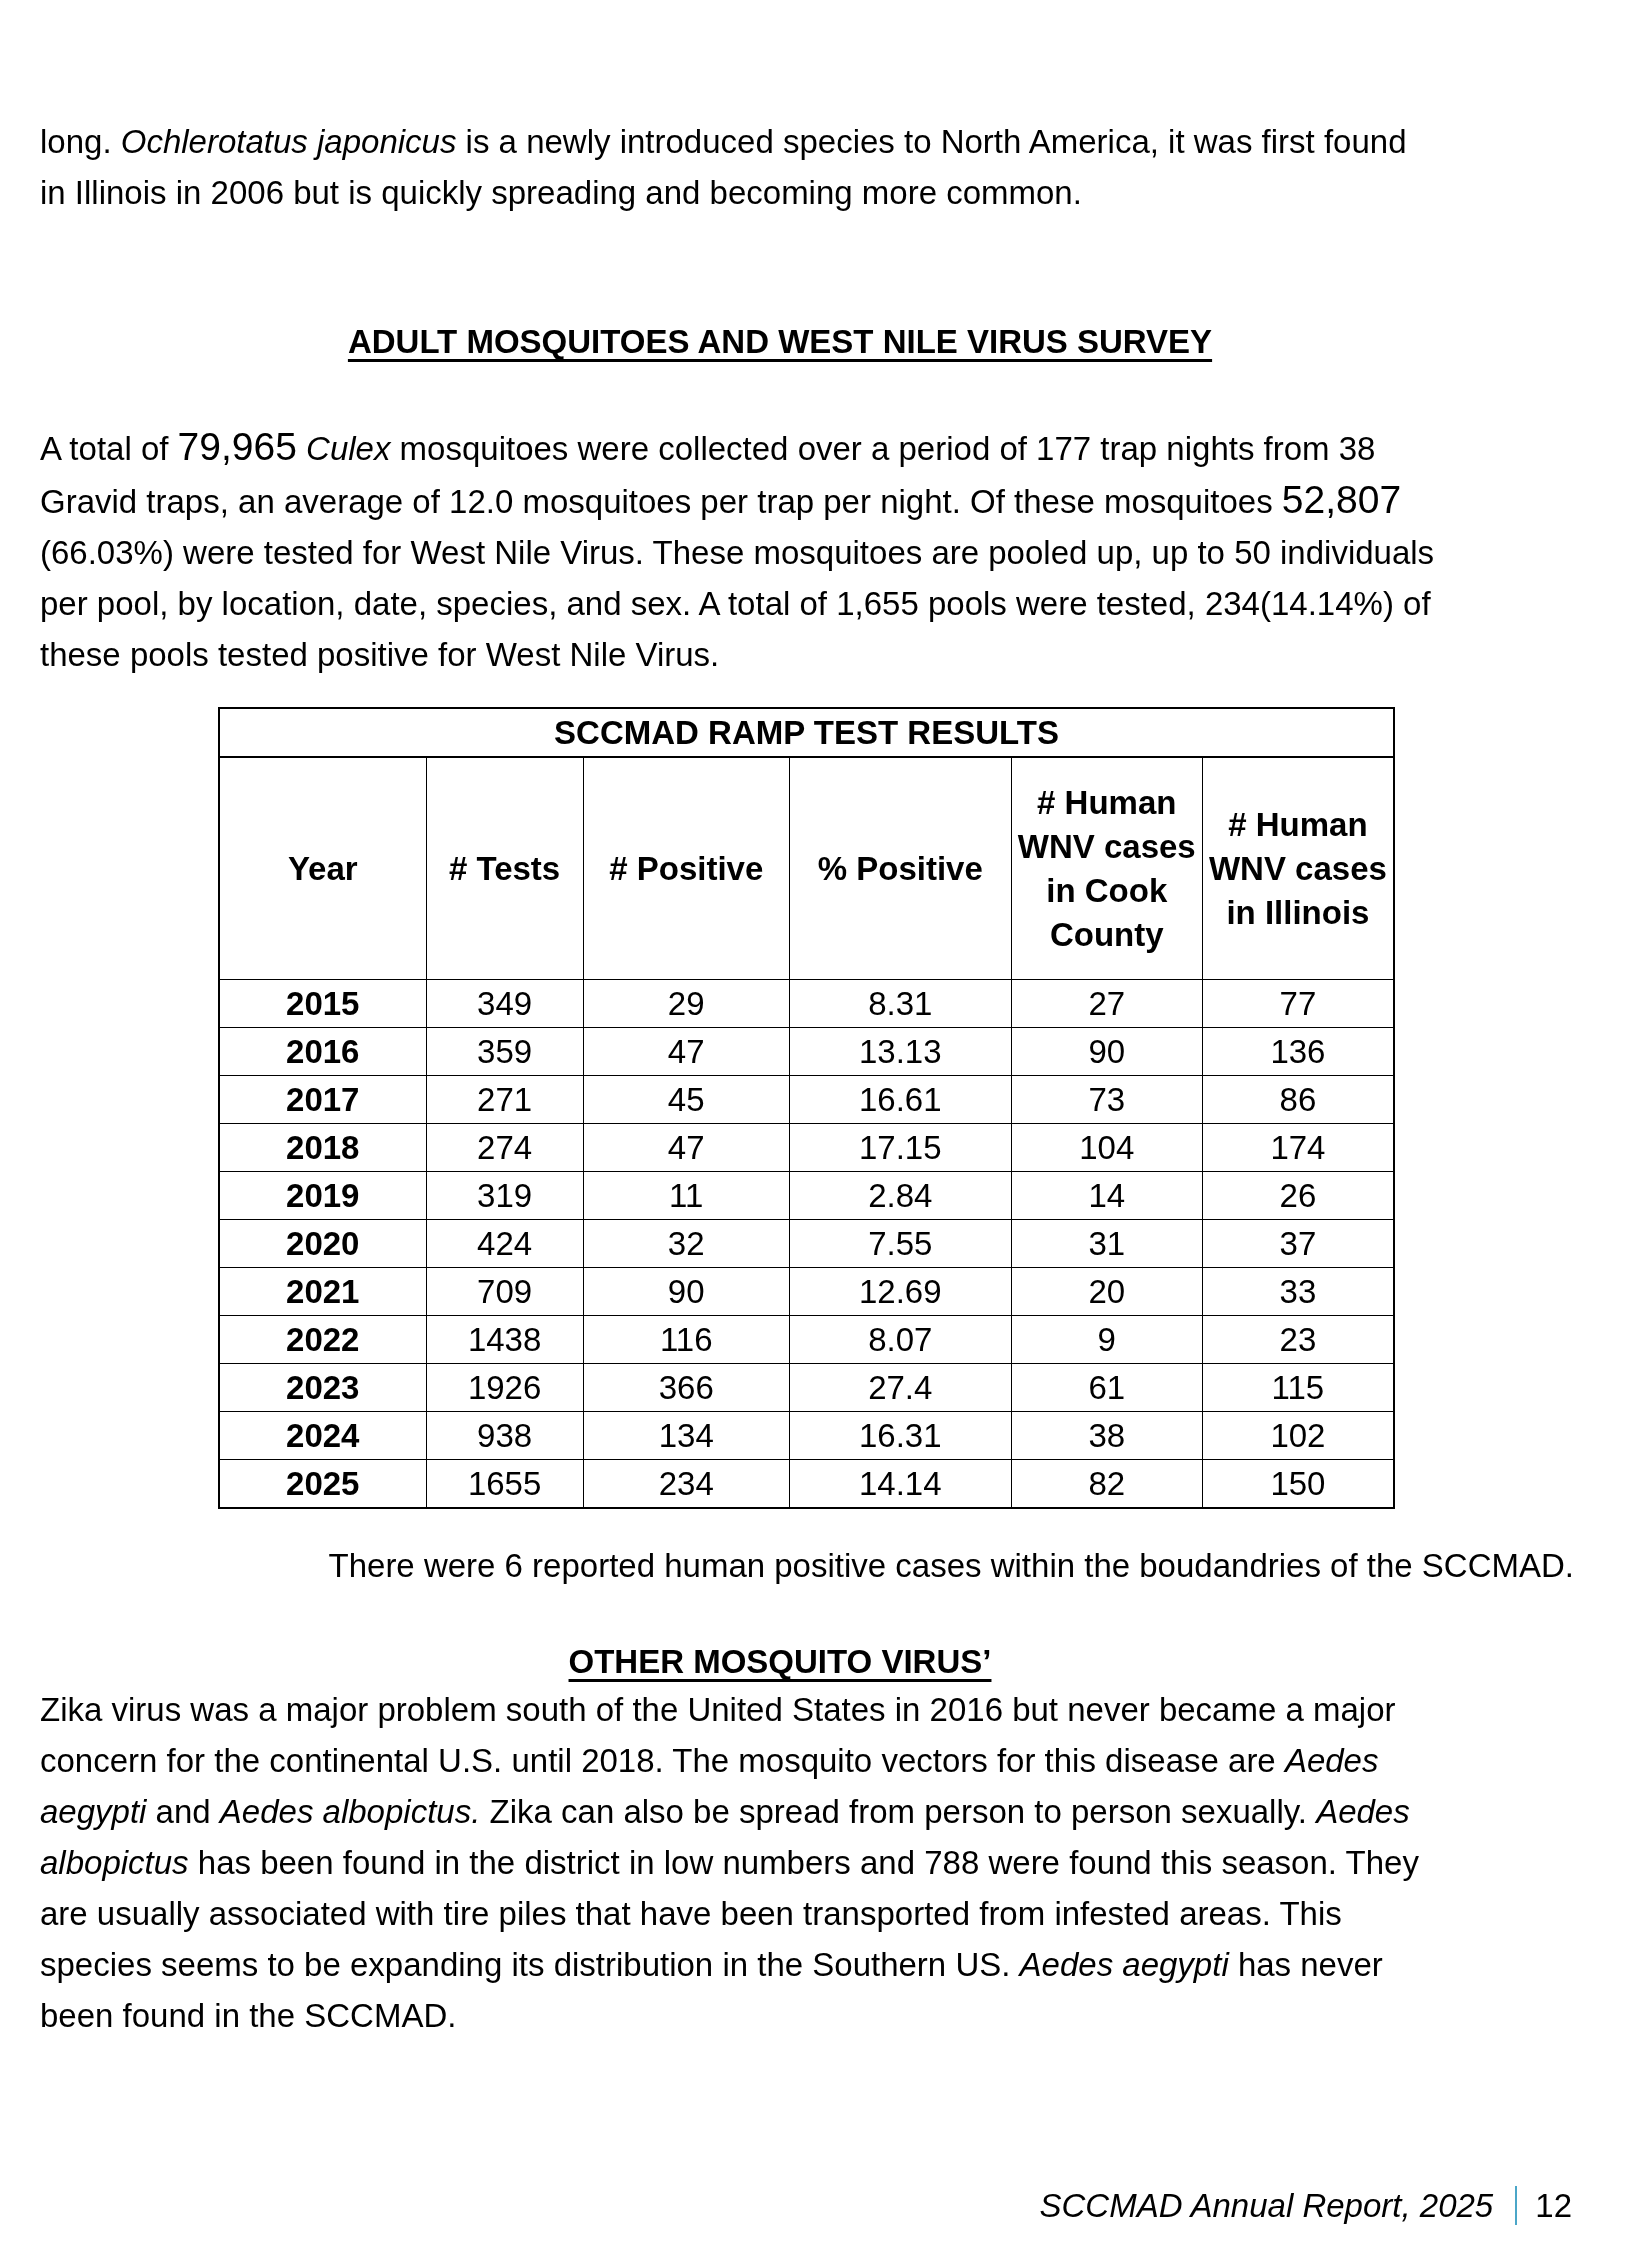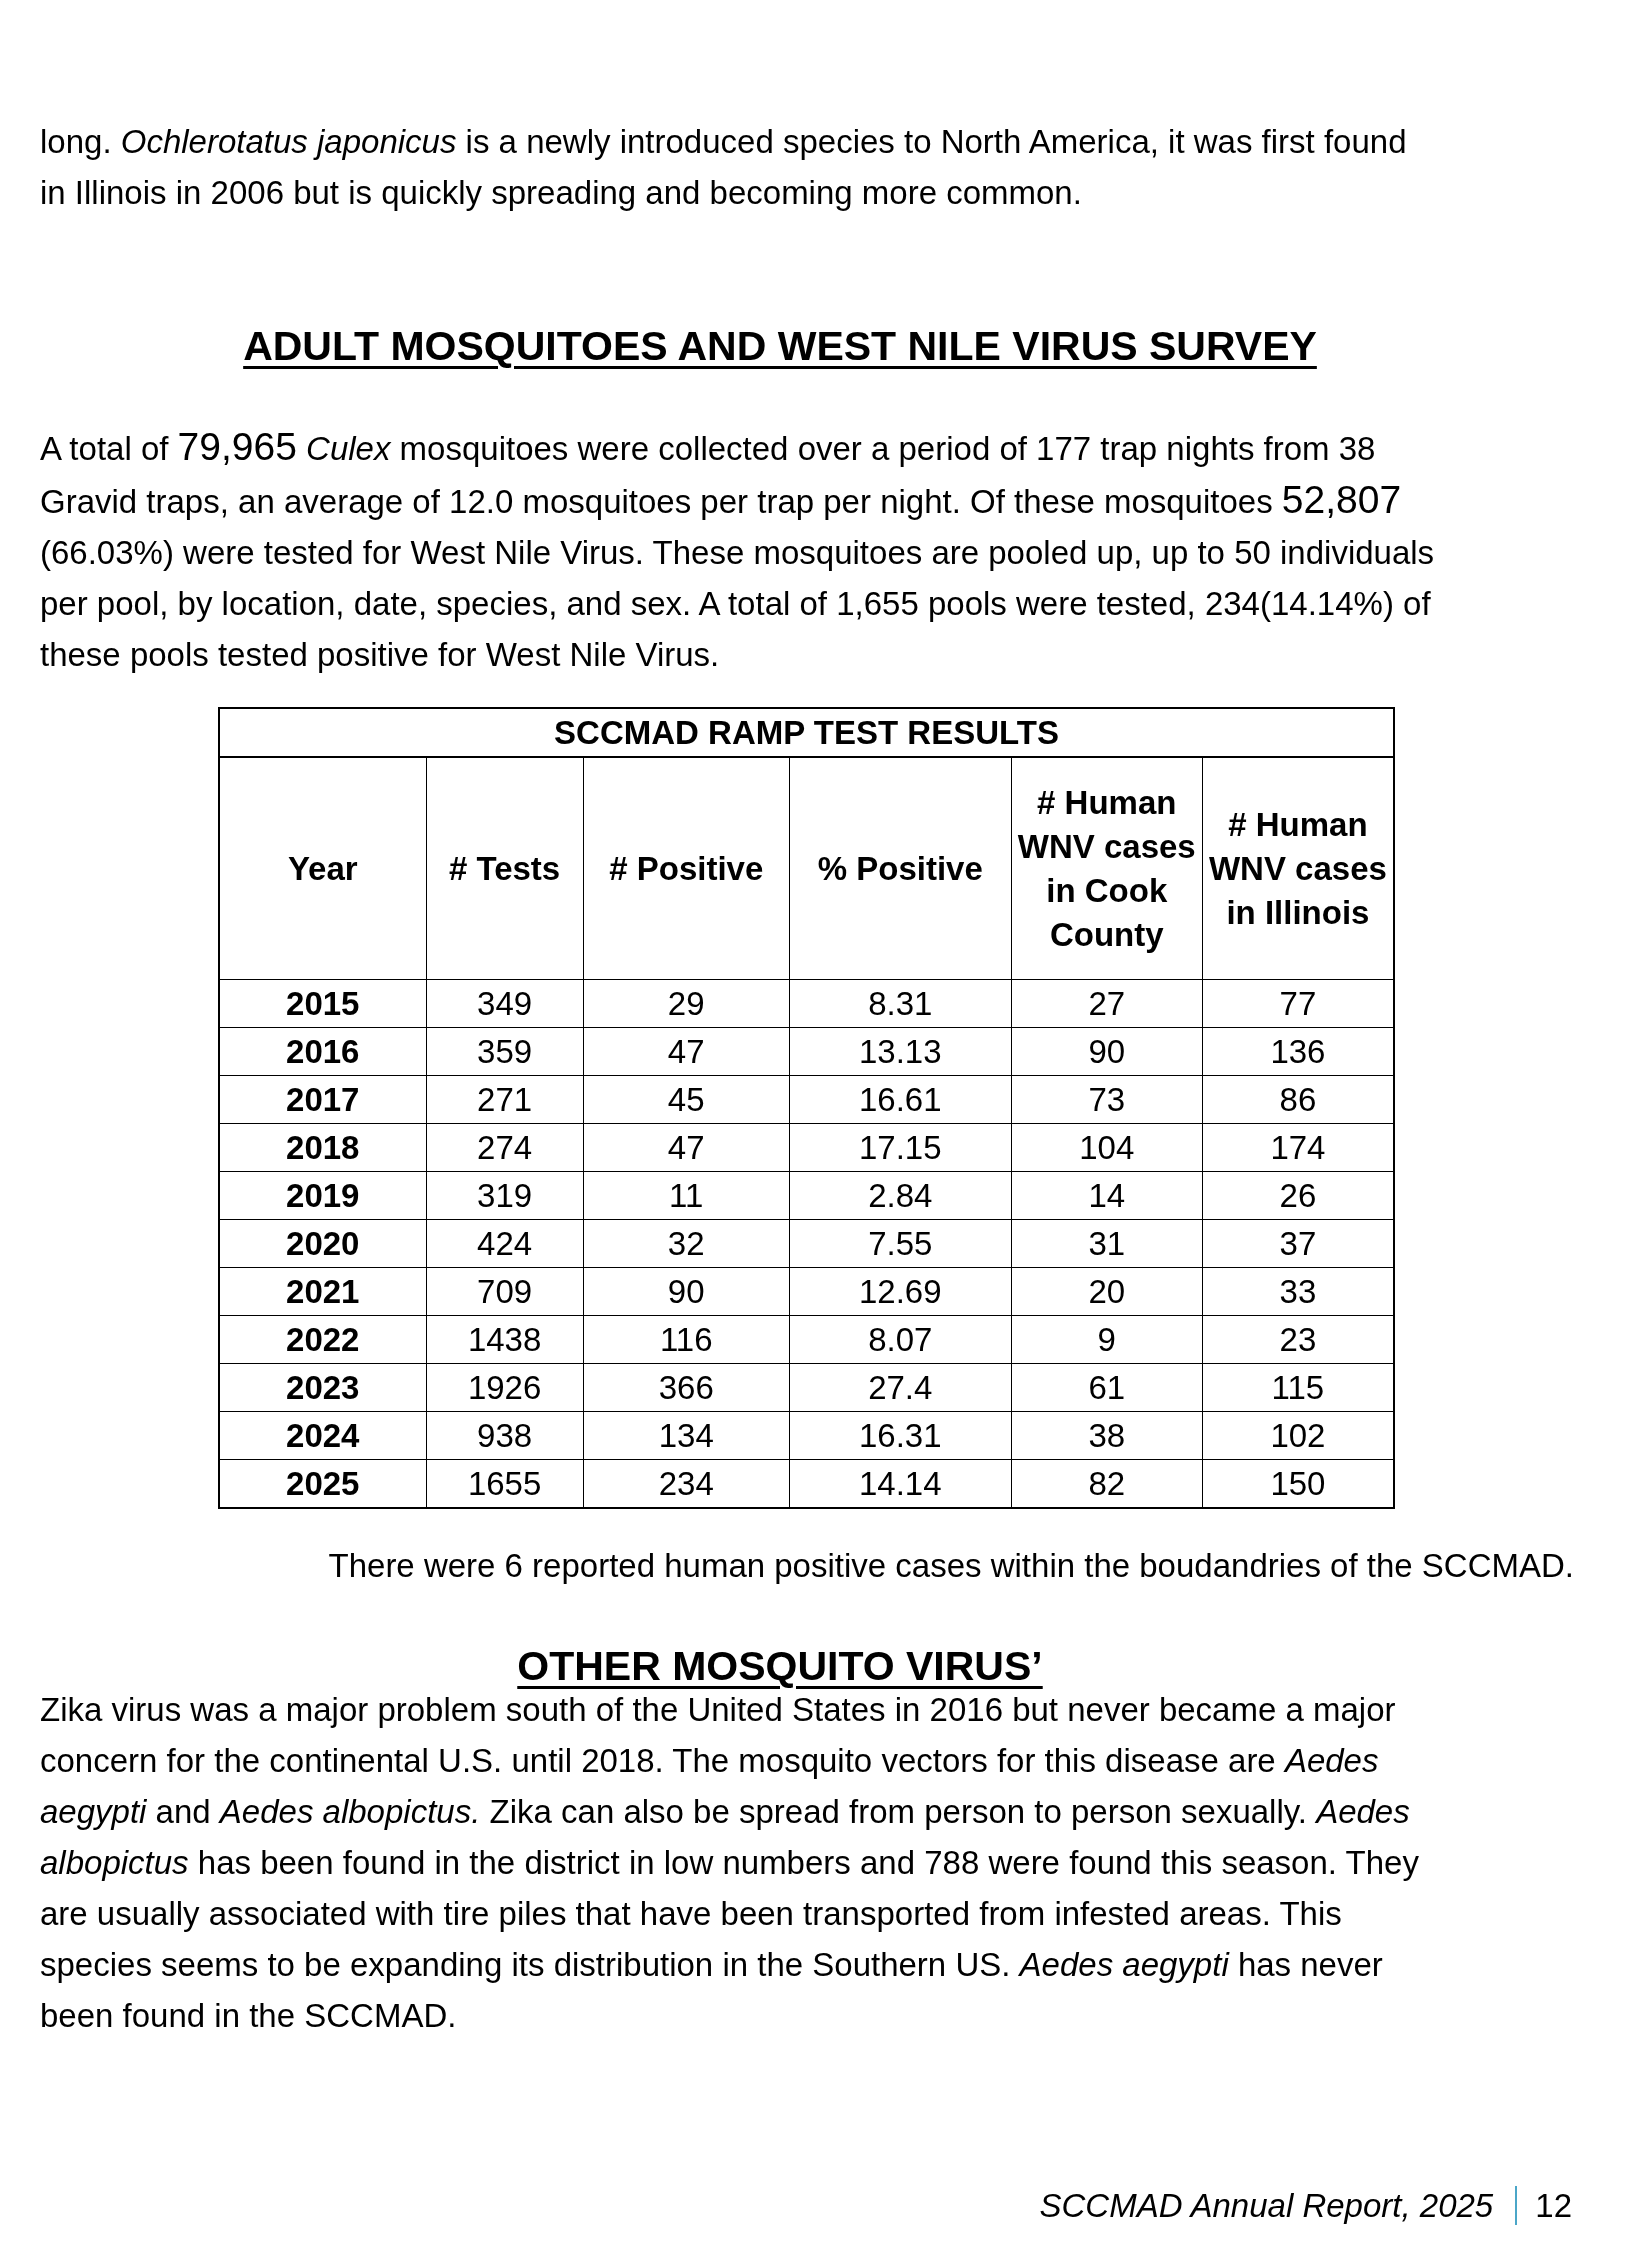--- a/index.html
+++ b/index.html
@@ -9,21 +9,21 @@
     color: #000000;
   }
   .para {
     position: absolute; left: 40px; width: 1557px;
     font-size: 33px; line-height: 51px; margin: 0;
   }
   .para i { font-style: italic; }
   .big-num { font-size: 39px; }
   .heading {
     position: absolute; left: 0; width: 1560px; text-align: center;
-    font-weight: bold; font-size: 41px; text-decoration: underline;
+    font-weight: bold; font-size: 33px; text-decoration: underline;
     text-decoration-thickness: 2.9px; text-underline-offset: 5.7px; margin: 0;
   }
   table.ramp {
     position: absolute; left: 218px; top: 707px; width: 1177px;
     border-collapse: collapse; font-size: 33px;
   }
   table.ramp td, table.ramp th {
     border: 1.4px solid #000; text-align: center; padding: 0; vertical-align: middle;
   }
   table.ramp th { font-weight: bold; }

